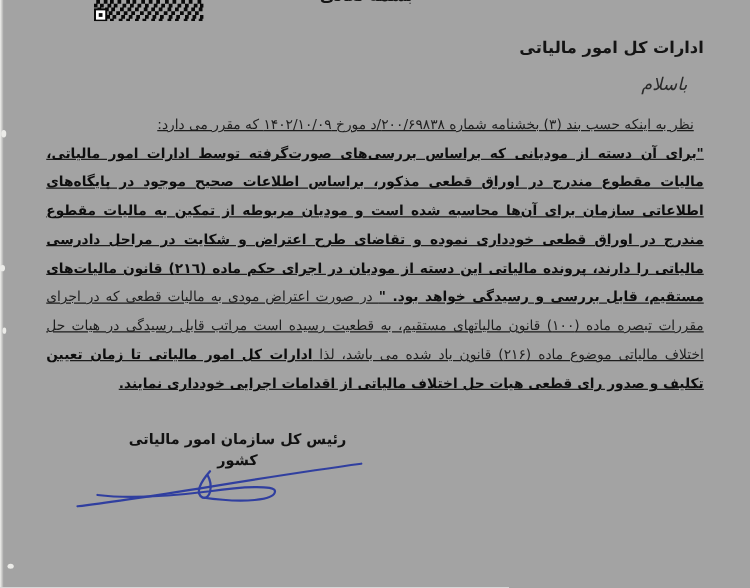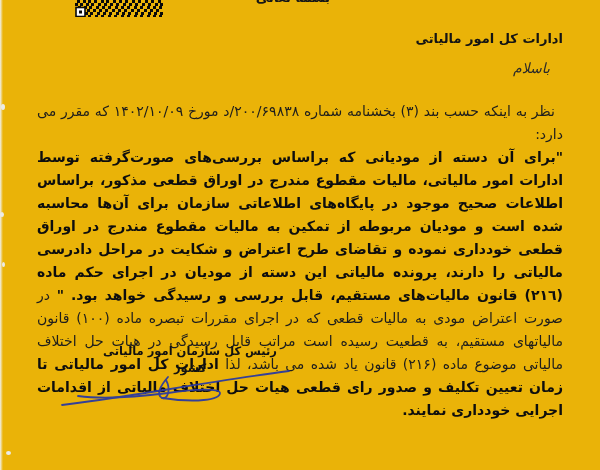--- a/index.html
+++ b/index.html
@@ -3,21 +3,21 @@
 <meta charset="utf-8">
 <style>
   * { margin: 0; padding: 0; box-sizing: border-box; }
   html, body { background: #ffffff; }
   body { font-family: "DejaVu Sans", sans-serif; }
 
   .page {
     position: relative;
     width: 600px;
     height: 470px;
-    background: #eab308;
+    background: #a3a3a3;
     overflow: hidden;
     direction: rtl;
     color: #1b1b1b;
   }
 
   
   .bismillah-clip {
     position: absolute;
     top: 0; left: 248px;
     width: 90px; height: 8px;
@@ -54,26 +54,27 @@
     top: 60px; right: 50px;
     font-size: 14px;
     font-style: italic;
     color: #2a2a2a;
     margin-left: 24px;
   }
 
   
   .body-text {
     position: absolute;
-    top: 100px; right: 37px; left: 37px;
+    top: 88px; right: 37px; left: 37px;
     direction: rtl;
     text-align: justify;
-    font-size: 14px;
+    font-size: 11px;
     line-height: 23px;
     color: #1d1d1d;
+    text-decoration: underline;
   }
   .body-text .intro {
     text-indent: 8px;
     font-weight: normal;
   }
   .body-text p { margin: 0; }
   .body-text b { color: #0e0e0e; }
 
   
   .sig-block {

